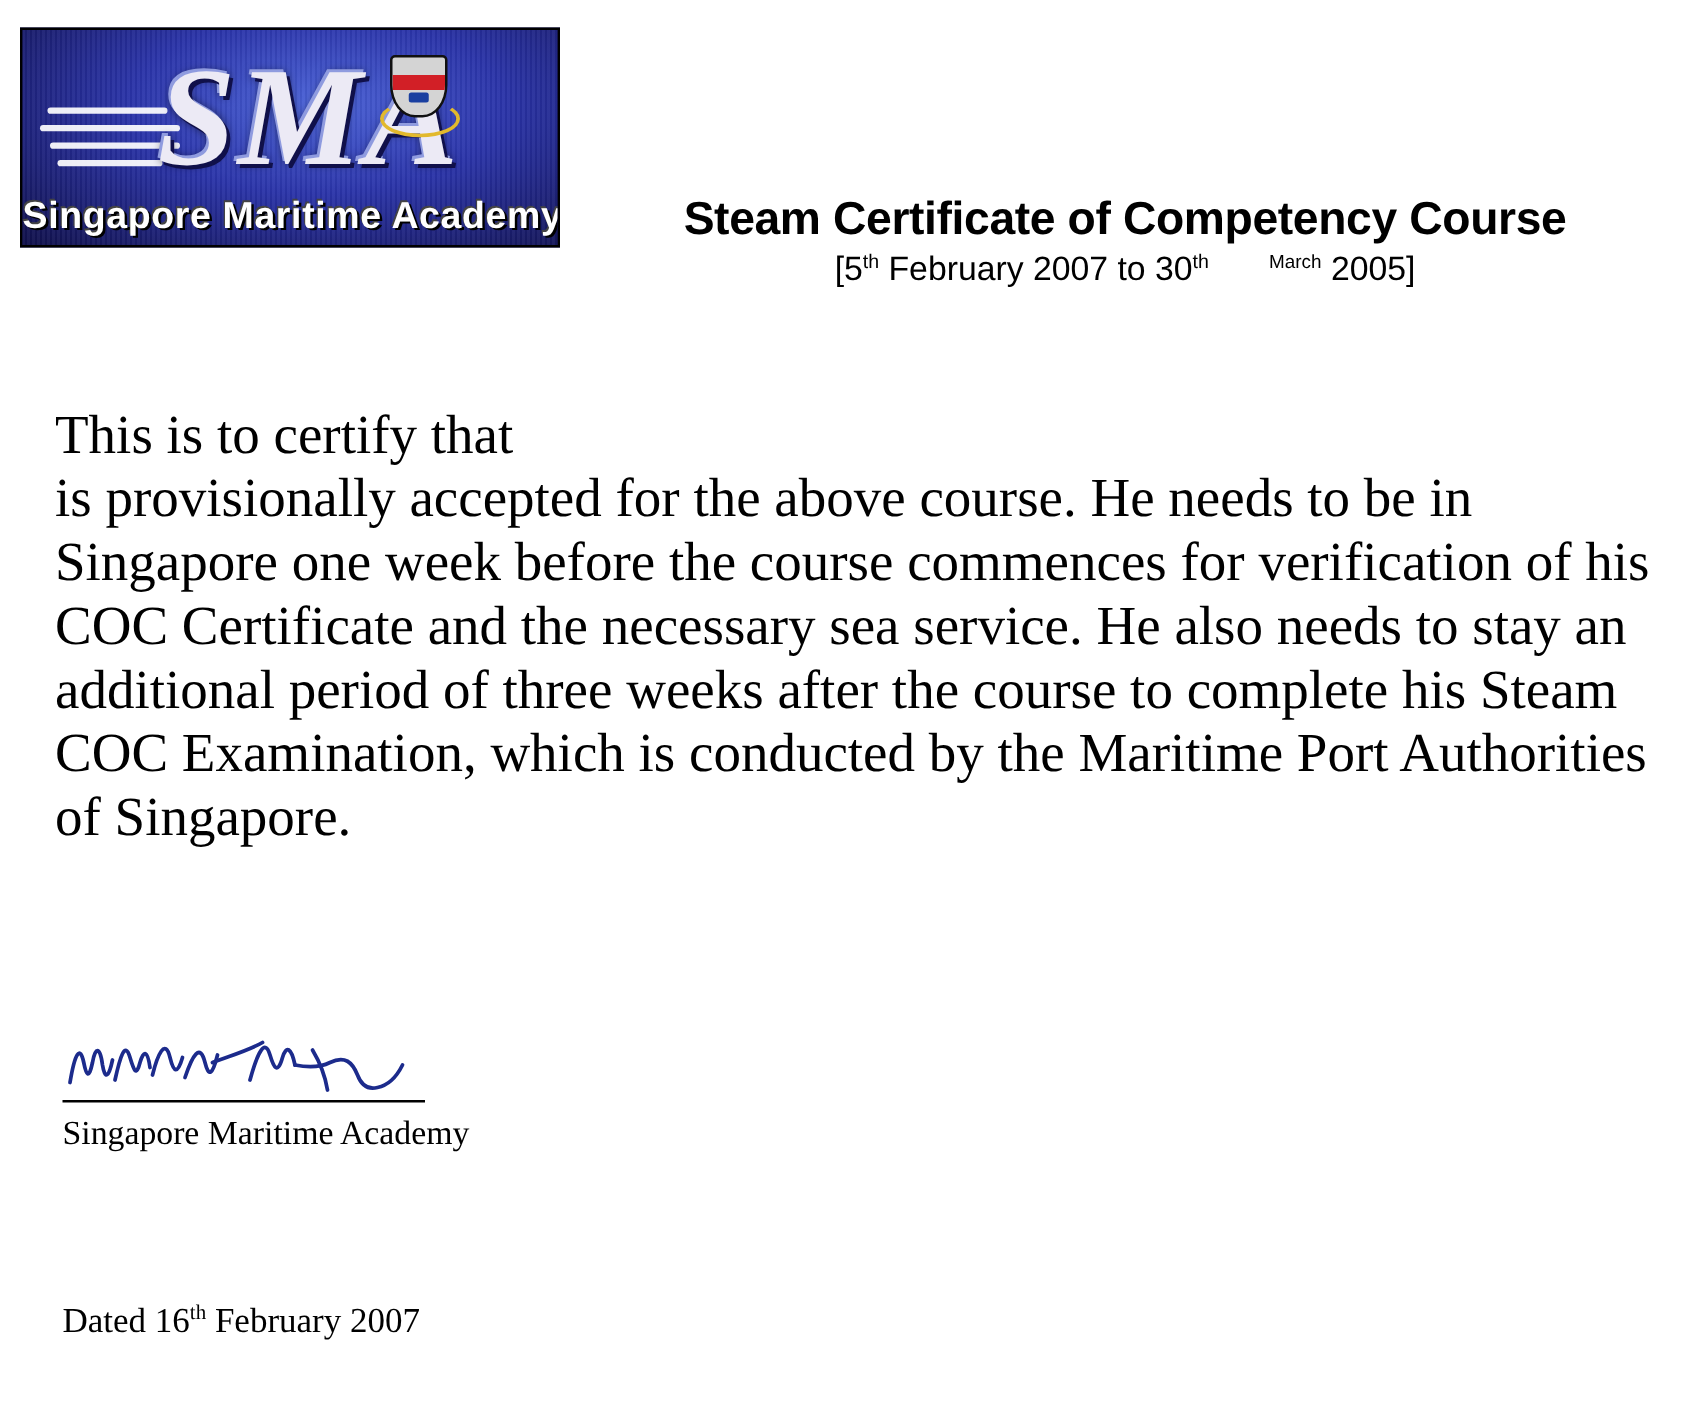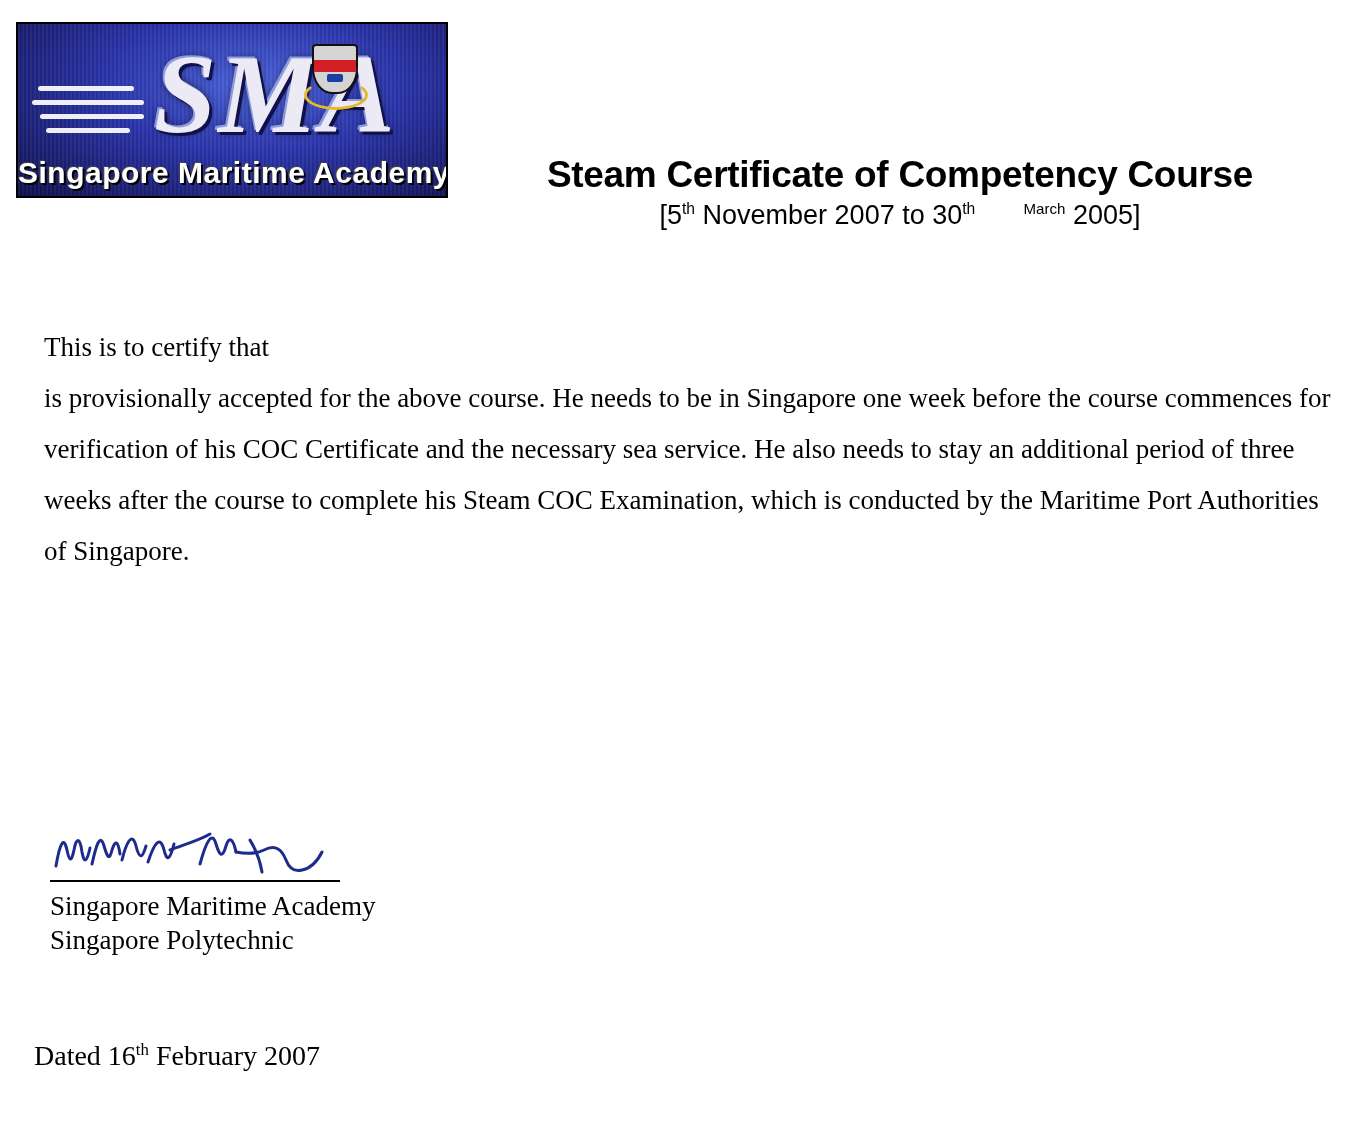--- a/index.html
+++ b/index.html
@@ -77,21 +77,20 @@
     font-weight: bold;
     font-style: italic;
     letter-spacing: 2px;
     color: #eceaf5;
     text-shadow:
        3px 3px 0 #10104a,
       -2px -2px 0 #8f9bdf,
        0 0 8px rgba(0,0,0,0.6);
     line-height: 1;
     white-space: nowrap;
-    margin-left: 28px;
   }
 
   .logo-crest {
     position: absolute;
     left: 286px;
     top: 16px;
     width: 58px;
     height: 66px;
   }
   .logo-crest .shield {
@@ -180,21 +179,21 @@
     margin-left: 44px;
   }
 
   
   .body-text {
     position: absolute;
     left: 44px;
     top: 322px;
     width: 1300px;
     font-family: "Liberation Serif", serif;
-    font-size: 27px;
+    font-size: 44px;
     line-height: 51px;
   }
   .body-text .line-bold {
     font-weight: bold;
   }
   .body-text p {
     margin: 0;
   }
 
   
@@ -222,21 +221,21 @@
   }
   .sign-lines {
     margin-top: 7px;
     font-family: "Liberation Serif", serif;
     font-size: 27px;
     line-height: 34px;
   }
 
   .dated {
     position: absolute;
-    left: 34px;
+    left: 50px;
     top: 1040px;
     font-family: "Liberation Serif", serif;
     font-size: 28px;
     white-space: nowrap;
   }
   .dated sup {
     font-size: 0.6em;
     vertical-align: super;
   }
 </style>
@@ -264,21 +263,21 @@
       </div>
       <div class="wreath"></div>
     </div>
 
     <div class="logo-band">Singapore Maritime Academy</div>
   </div>
 
   <div class="title-block">
     <div class="doc-title">Steam Certificate of Competency Course</div>
     <div class="doc-dates">
-      <span>[5</span><sup>th</sup><span> November 2007 to 30</span><sup>th</sup><span class="sup-long"> March</span><span> 2005]</span>
+      <span>[5</span><sup>th</sup><span> February 2007 to 30</span><sup>th</sup><span class="sup-long"> March</span><span> 2005]</span>
     </div>
   </div>
 </div>
 
 <div class="body-text">
   <p>This is to certify that</p>
   <p>is provisionally accepted for the above course. He needs to be in Singapore one week before the course commences for verification of his COC Certificate and the necessary sea service. He also needs to stay an additional period of three weeks after the course to complete his Steam COC Examination, which is conducted by the Maritime Port Authorities of Singapore.</p>
 </div>
 
 <div class="sign-block">
@@ -292,19 +291,18 @@
         <path d="M120 30 C136 24, 150 20, 160 14"></path>
         <path d="M150 44 C156 22, 162 10, 166 24 C169 34, 172 40, 176 26 C179 16, 183 18, 186 32"></path>
         <path d="M186 32 C196 34, 206 34, 214 30 C226 24, 232 30, 236 40 C239 48, 244 52, 252 50 C262 48, 268 40, 272 32"></path>
         <path d="M200 20 C206 30, 210 40, 212 52"></path>
       </g>
     </svg>
   </div>
   <div class="sign-rule"></div>
   <div class="sign-lines">
     <div>Singapore Maritime Academy</div>
-    <div>Singapore Polytechnic</div>
   </div>
 </div>
 
 <div class="dated">
   <span>Dated 16</span><sup>th</sup><span> February 2007</span>
 </div>
 
 </body></html>

